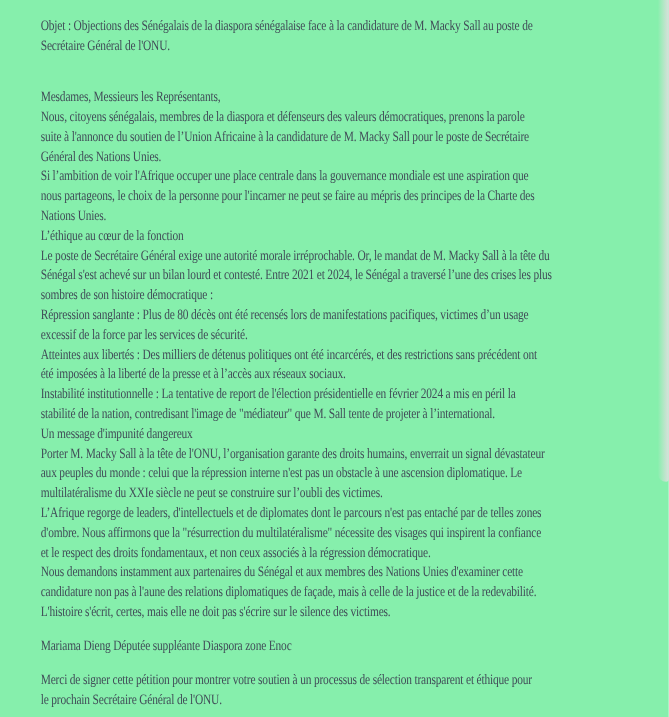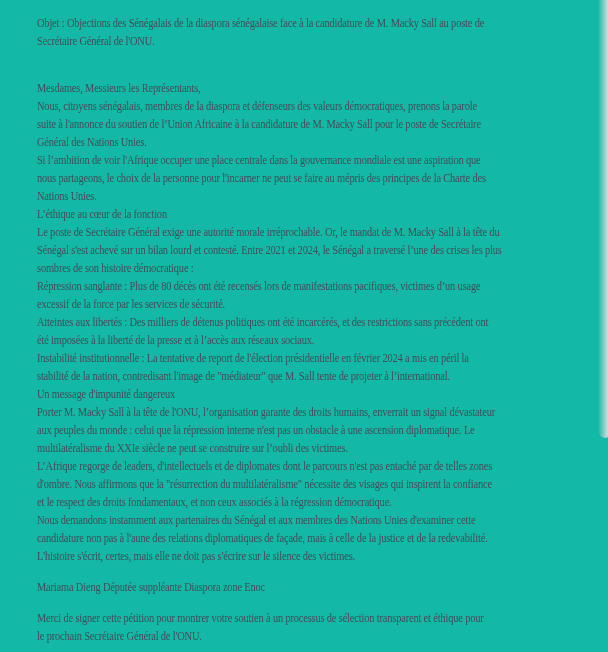--- a/index.html
+++ b/index.html
@@ -7,21 +7,21 @@
     width: 608px;
     height: 652px;
     background: #ffffff;
     overflow: hidden;
     font-family: "Liberation Serif", serif;
   }
   .page {
     position: relative;
     width: 608px;
     height: 652px;
-    background: #14b8a6;
+    background: #86efac;
   }
   .content {
     position: absolute;
     left: 37px;
     top: 14px;
     width: 672px;               
     transform: scaleX(0.80);    
     transform-origin: 0 0;
     color: #414d58;
     font-size: 13px;

